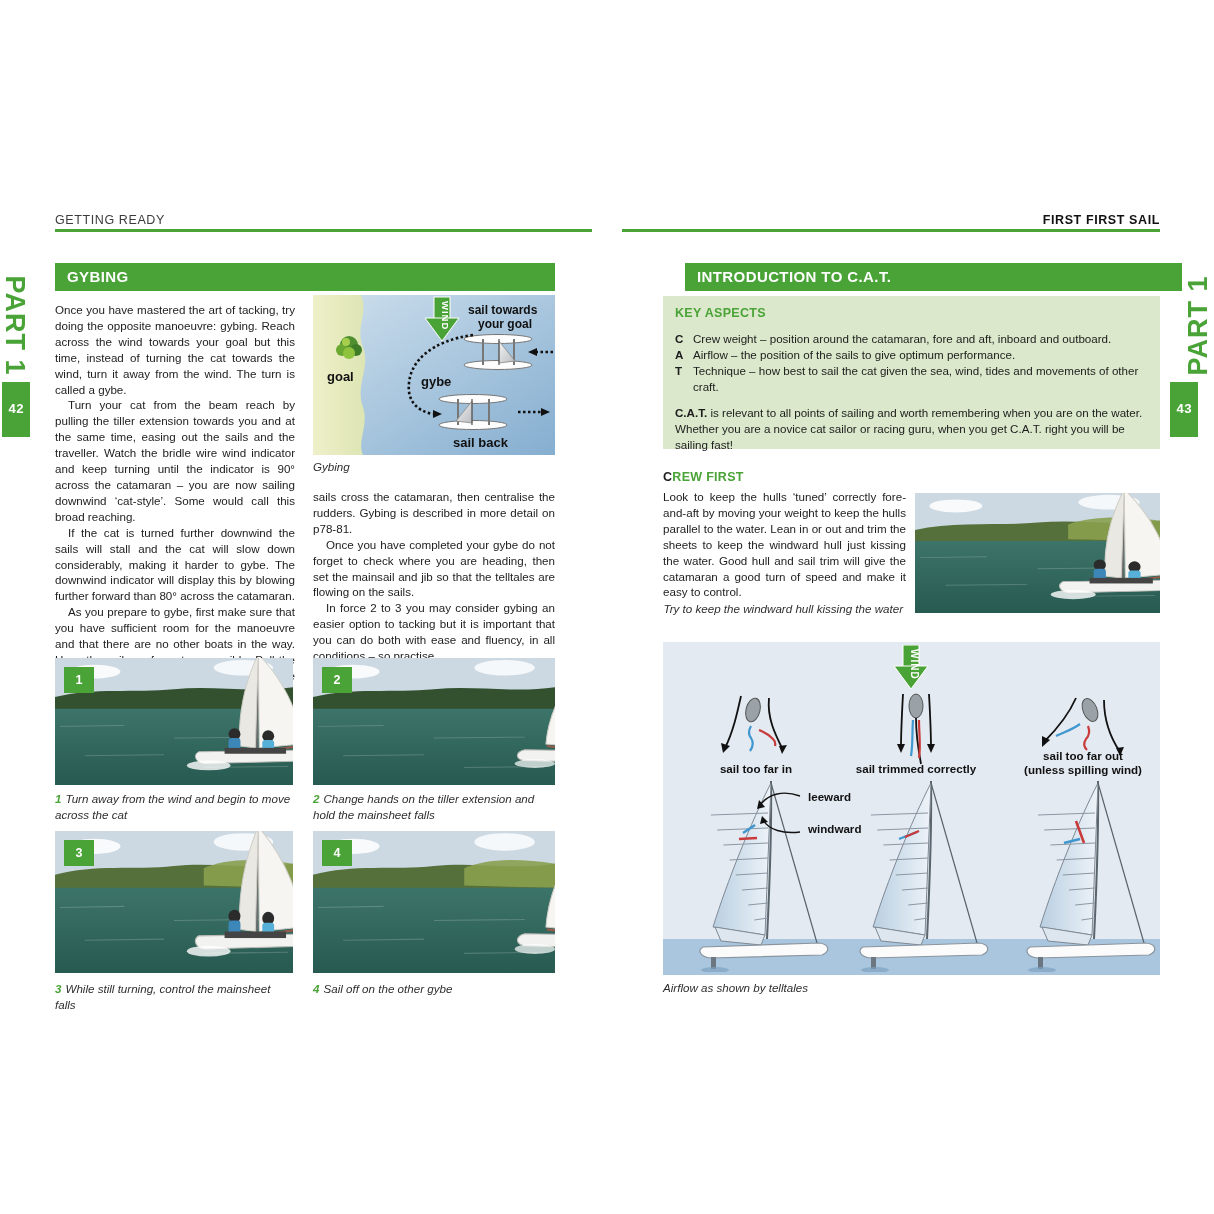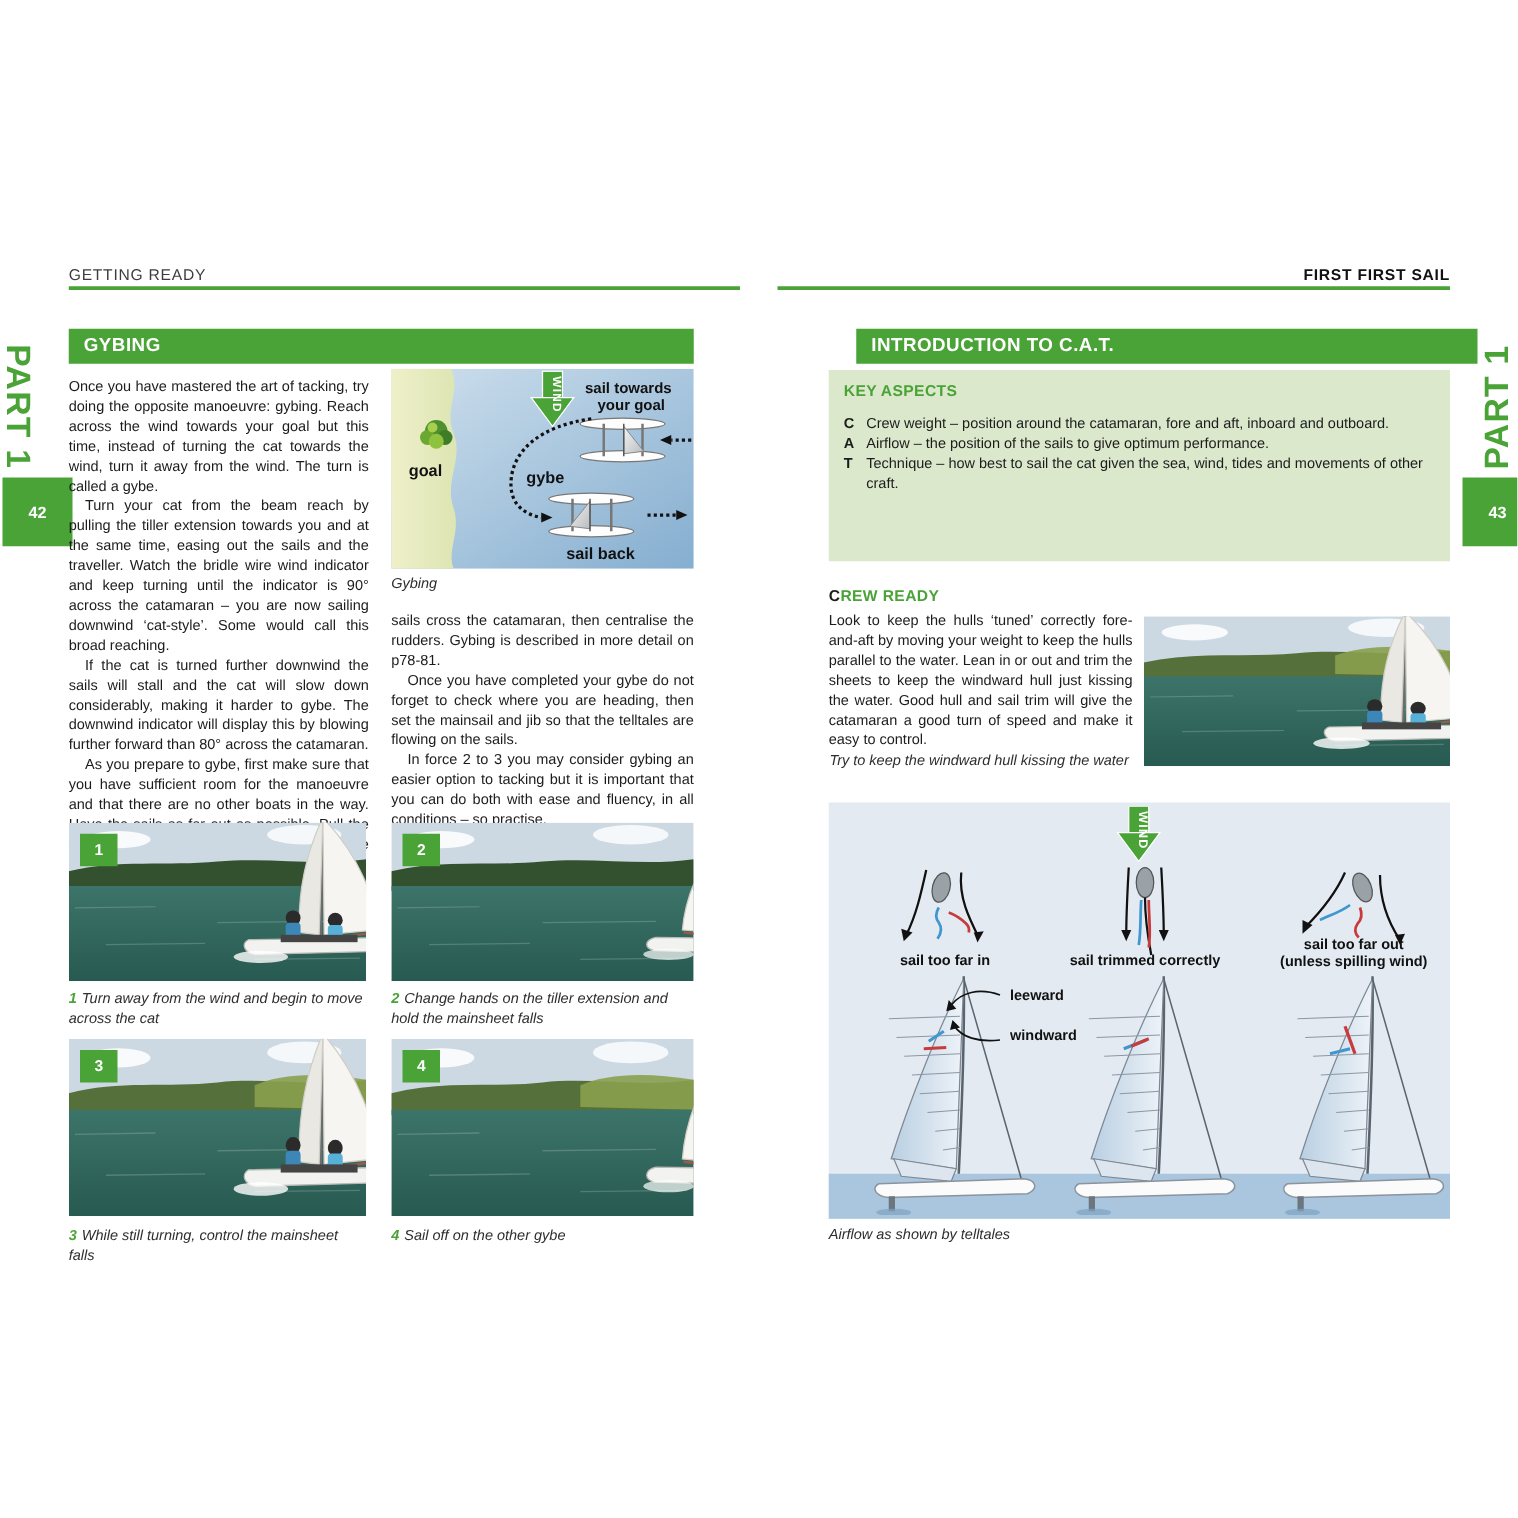--- a/index.html
+++ b/index.html
@@ -11,21 +11,21 @@
 
   .section-bar { position:absolute; height:28px; background:#4aa337; color:#fff; font-weight:bold; font-size:15px; letter-spacing:.4px; line-height:28px; padding-left:12px; }
 
   .body-col { position:absolute; font-size:11.6px; line-height:15.9px; text-align:justify; color:#1c1c1c; }
   .body-col p.indent { text-indent:13px; }
 
   
   .part-label { position:absolute; color:#4aa337; font-weight:bold; font-size:27px; letter-spacing:1px; white-space:nowrap; }
   .part-left { left:-36px; top:310px; transform:rotate(90deg); }
   .part-right { right:-34px; top:310px; transform:rotate(-90deg); }
-  .pagenum-box { position:absolute; width:56px; height:55px; background:#4aa337; color:#fff; font-weight:bold; font-size:13px; display:flex; align-items:center; justify-content:center; }
+  .pagenum-box { position:absolute; width:28px; height:55px; background:#4aa337; color:#fff; font-weight:bold; font-size:13px; display:flex; align-items:center; justify-content:center;font-family:Liberation Mono, monospace; }
 
   
   .gybe-diagram { position:absolute; left:313px; top:295px; width:242px; height:160px; }
   .diagram-caption { position:absolute; font-style:italic; font-size:11.6px; color:#2e2e2e; }
 
   
   .photo { position:absolute; overflow:hidden; }
   .photo svg { display:block; }
   .photo-badge { position:absolute; left:9px; top:9px; width:30px; height:26px; background:#4aa337; color:#fff; font-weight:bold; font-size:12.5px; display:flex; align-items:center; justify-content:center; }
   .photo-caption { position:absolute; font-style:italic; font-size:11.6px; line-height:16px; color:#2e2e2e; }
@@ -323,24 +323,25 @@
         </div>
       <div class="cat-item">
           <span class="letter">A</span>
           <span>Airflow – the position of the sails to give optimum performance.</span>
         </div>
       <div class="cat-item">
           <span class="letter">T</span>
           <span>Technique – how best to sail the cat given the sea, wind, tides and movements of other craft.</span>
         </div>
     </div>
+    <div><b>C.A.T.</b><span> is relevant to all points of sailing and worth remembering when you are on the water. Whether you are a novice cat sailor or racing guru, when you get C.A.T. right you will be sailing fast!</span></div>
   </div>
 
   <div class="subhead" style="left:663px; top:470px;">
-    <span class="first">C</span><span class="rest">REW READY</span>
+    <span class="first">C</span><span class="rest">REW FIRST</span>
   </div>
   <div class="body-col" style="left:663px; top:489px; width:243px;">
     <p>Look to keep the hulls ‘tuned’ correctly fore-and-aft by moving your weight to keep the hulls parallel to the water. Lean in or out and trim the sheets to keep the windward hull just kissing the water. Good hull and sail trim will give the catamaran a good turn of speed and make it easy to control.</p>
   </div>
   <div class="photo" style="left:915px; top:493px; width:245px; height:120px;">
     <div class="photo-scene" style="width: 100%; height: 100%;">
   <svg width="100%" height="100%" viewBox="0 0 240 130" preserveAspectRatio="none">
     <defs>
       <linearGradient id="sea4" x1="0" y1="0" x2="0" y2="1">
         <stop offset="0" stop-color="#3d746a"></stop>

